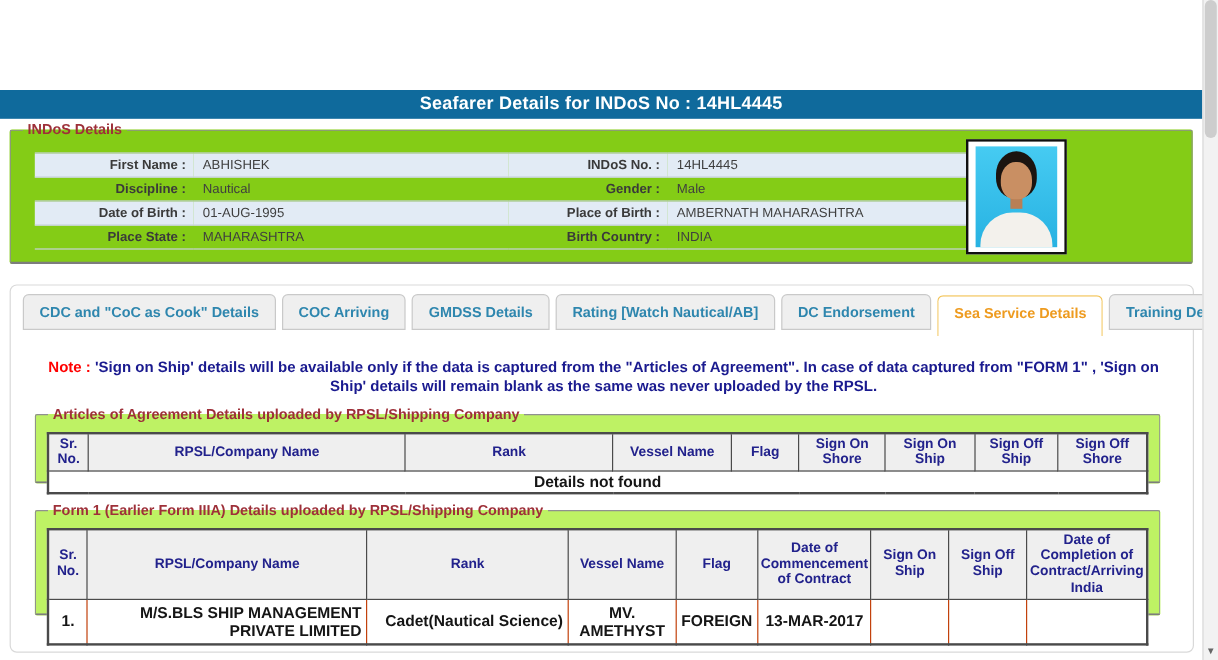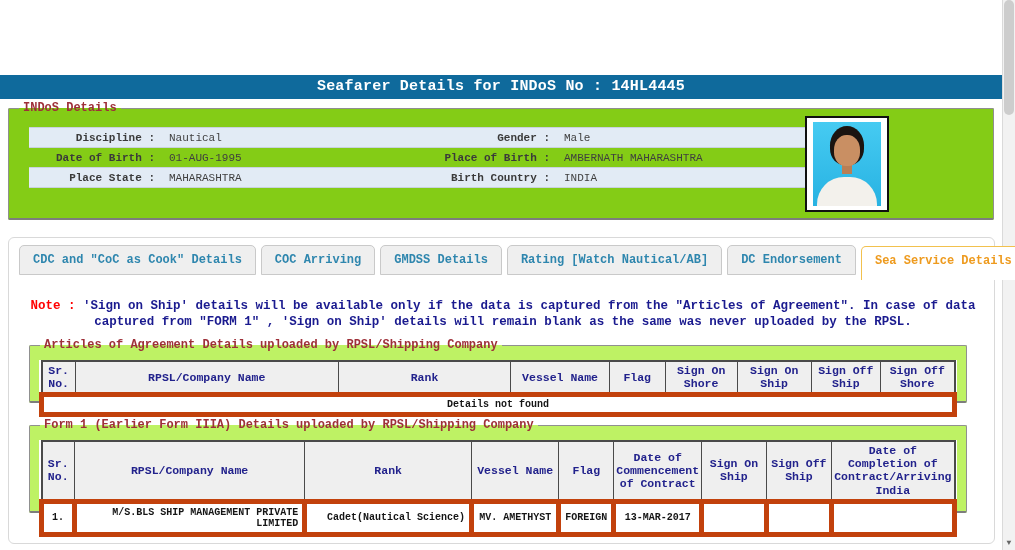--- a/index.html
+++ b/index.html
@@ -1,17 +1,17 @@
 <!DOCTYPE html>
 <html><head>
 <meta charset="utf-8">
 <style>
   html,body{margin:0;padding:0;background:#fff;}
   .page{position:relative;width:1015px;height:550px;background:#fff;overflow:hidden;
-        font-family:Liberation Mono, monospace;}
+        font-family:Liberation Sans, sans-serif;}
 
   
   .titlebar{position:absolute;left:0;top:75px;width:1002px;height:24px;background:#0F6A9C;
             color:#fff;font-size:15px;font-weight:bold;text-align:center;line-height:24px;letter-spacing:.2px;}
 
   
   fieldset{position:absolute;border:1px solid #8f8f8f;border-bottom:2px solid #7d7d7d;
            border-radius:2px;margin:0;padding:0;background:#84cc16;}
   legend{font-size:12px;font-weight:bold;color:#9E3039;margin-left:10px;padding:0 4px;}
 
@@ -49,21 +49,21 @@
   .note .prefix{color:#FF0000;}
 
   .fs-table{border:1px solid #909090;border-bottom:2px solid #7d7d7d;background:#bef264;}
   .fs-articles{left:20px;top:100px;width:936px;height:62px;}
   .fs-form1{left:20px;top:180px;width:936px;height:92px;}
 
   table.grid{position:absolute;left:9px;top:8px;width:918px;border-collapse:collapse;
              border:2px solid #4a4a4a;background:#fff;}
   table.grid th{border:1px solid #4a4a4a;background:#efefef;color:#22228C;font-size:11.5px;
                 font-weight:bold;text-align:center;padding:2px 2px;line-height:1.15;}
-  table.grid td{border:5px solid #c2410c;font-size:10px;font-weight:bold;color:#151515;
+  table.grid td{border:1px solid #c2410c;font-size:13px;font-weight:bold;color:#151515;
                 padding:3px 4px;height:13px;}
   td.c{text-align:center;}
   td.l{text-align:right;}
   .notfound{color:#E60000;text-align:center;font-size:12.5px;font-weight:bold;padding:1px !important;}
 
   
   .scrollbar{position:absolute;right:0;top:0;width:13px;height:550px;background:#f2f2f2;
              border-left:1px solid #dadada;box-sizing:border-box;}
   .scroll-thumb{position:absolute;left:1px;top:0;width:10px;height:115px;background:#cdcdcd;border-radius:5px;}
   .scroll-arrow{position:absolute;left:0;bottom:3px;width:12px;text-align:center;color:#666;font-size:8px;line-height:8px;}
@@ -78,20 +78,26 @@
   <fieldset class="fs-indos">
     <legend>INDoS Details</legend>
     <table class="info">
       <colgroup>
           <col style="width:132px">
           <col style="width:263px">
           <col style="width:132px">
           <col>
         </colgroup>
       <tbody>
+          <tr>
+        <td class="lbl">First Name :</td>
+        <td class="val">ABHISHEK</td>
+        <td class="lbl">INDoS No. :</td>
+        <td class="val">14HL4445</td>
+      </tr>
       <tr>
         <td class="lbl">Discipline :</td>
         <td class="val">Nautical</td>
         <td class="lbl">Gender :</td>
         <td class="val">Male</td>
       </tr>
       <tr>
         <td class="lbl">Date of Birth :</td>
         <td class="val">01-AUG-1995</td>
         <td class="lbl">Place of Birth :</td>

